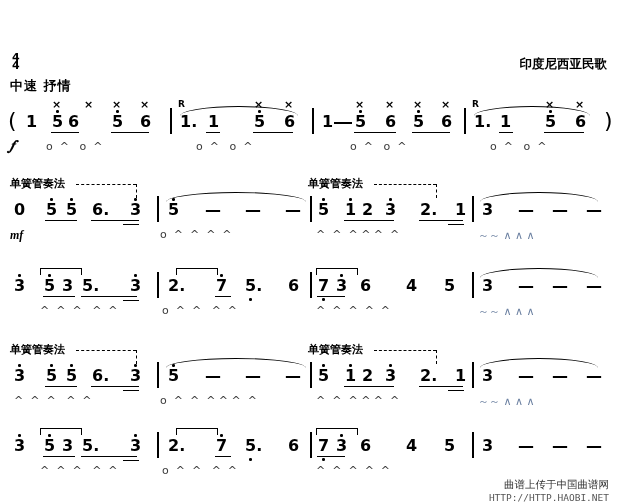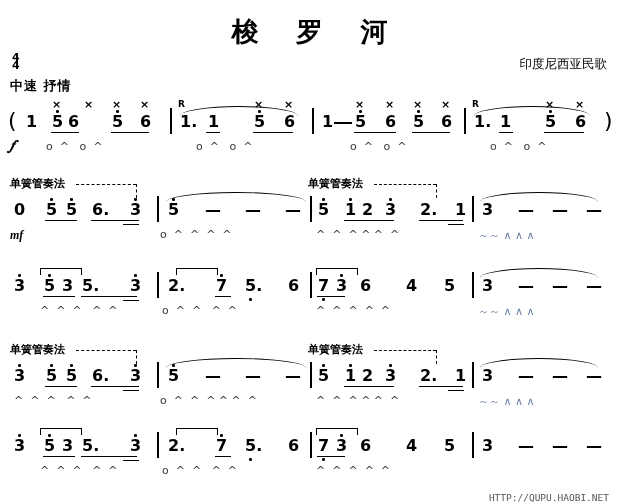--- a/index.html
+++ b/index.html
@@ -43,21 +43,21 @@
   .key-line .tsig b.d{top:7px;}
   .tempo-line{
     position:absolute;left:10px;top:77px;
     font-family:"DejaVu Sans", sans-serif;
     font-size:13px;font-weight:bold;color:#000;
     letter-spacing:1px;
   }
   .credit{
     position:absolute;right:12px;top:56px;
     font-family:"DejaVu Sans", sans-serif;
-    font-size:12.5px;font-weight:normal;color:#000;
+    font-size:12.5px;font-weight:bold;color:#000;
     white-space:nowrap;
   }
 
   
   .row{position:absolute;left:0;width:619px;}
   .note{
     position:absolute;
     font-family:"DejaVu Sans", sans-serif;
     font-size:16px;font-weight:bold;color:#000;
     line-height:16px;
@@ -149,21 +149,20 @@
     font-family:"DejaVu Sans Mono", monospace;
     font-size:9.5px;color:#555;
     white-space:nowrap;
   }
 </style>
 </head>
 <body>
 
 <div class="sheet">
 
-  <div class="title">梭 罗 河</div>
 
   <div class="key-line">
     <span class="tsig"><b class="n">4</b><b class="d">4</b></span>
   </div>
 
   <div class="tempo-line">中速  抒情</div>
   <div class="credit">印度尼西亚民歌</div>
 
   <div class="row" style="top:100px;height:60px;">
 
@@ -452,15 +451,16 @@
     <div class="note" style="left:482px;top:10px;">3</div>
     <div class="note" style="left:518px;top:10px;">—</div>
     <div class="note" style="left:552px;top:10px;">—</div>
     <div class="note" style="left:586px;top:10px;">—</div>
 
     <div class="orn" style="left:40px;top:36px;">^ &nbsp;^ &nbsp;^ &nbsp;&nbsp;^ &nbsp;^</div>
     <div class="orn" style="left:162px;top:36px;">o &nbsp;^ &nbsp;^ &nbsp;&nbsp;^ &nbsp;^</div>
     <div class="orn" style="left:316px;top:36px;">^ &nbsp;^ &nbsp;^ &nbsp;^ &nbsp;^</div>
   </div>
 
-  <div class="footer2" style="top:492px;">HTTP://QUPU.HAOBI.NET</div>
+  <div class="footer" style="top:478px;">曲谱上传于中国曲谱网</div>
+  <div class="footer2" style="top:492px;">HTTP://HTTP.HAOBI.NET</div>
 
 </div>
 
 </body></html>

